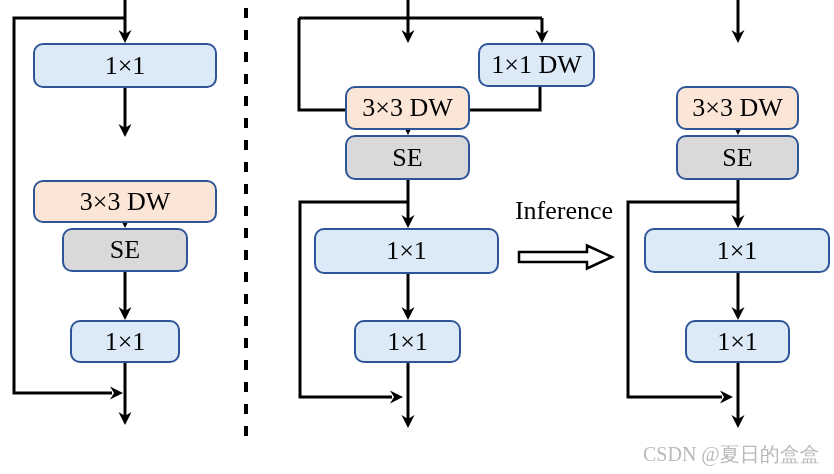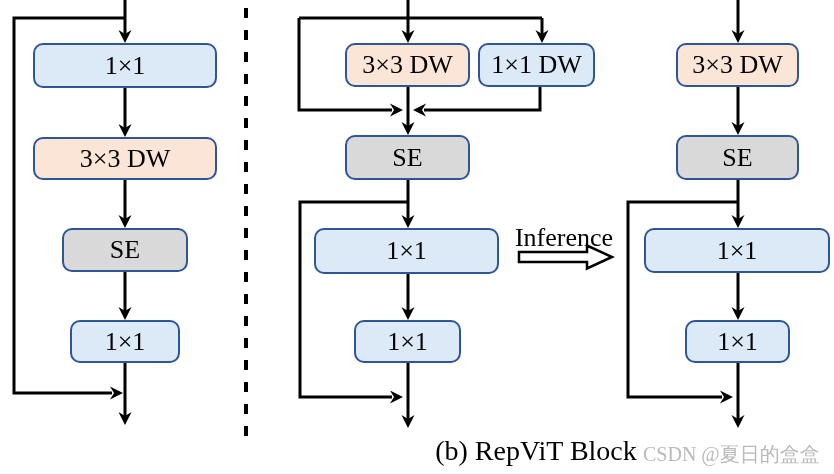--- a/index.html
+++ b/index.html
@@ -23,33 +23,33 @@
     border: 2px solid var(--box-border, #2E5597);
     border-radius: 10px;
     display: flex;
     align-items: center;
     justify-content: center;
     font-size: 26px;
     color: #000;
     white-space: nowrap;
   }
   .conv { background: var(--conv-fill, #DCE9F6); }
-  .dw   { background: var(--dw-fill, #FBE5D6); }
+  .dw   { background: var(--dw-fill, #FBE5D6); margin-top: 43px; }
   .se   { background: var(--se-fill, #D9D9D9); text-align: center; }
 
   .caption {
     position: absolute;
     font-size: 28px;
     color: #000;
     text-align: center;
     line-height: 1.1;
   }
   .inference-label {
     position: absolute;
-    left: 500px; top: 223px;
+    left: 500px; top: 196px;
     width: 128px;
     text-align: center;
     font-size: 26px;
     color: #000;
   }
   .watermark {
     position: absolute;
     left: 643px; top: 441px;
     font-family: Liberation Serif, serif;
     font-size: 20px;
@@ -137,17 +137,16 @@
   <div class="node conv" style="left:354px; top:320px; width:107px; height:43px;">1×1</div>
 
   <div class="node dw" style="left:676px; top:43px; width:123px; height:44px;">3×3 DW</div>
   <div class="node se" style="left:676px; top:135px; width:123px; height:45px;">SE</div>
   <div class="node conv" style="left:644px; top:228px; width:186px; height:45px;">1×1</div>
   <div class="node conv" style="left:685px; top:320px; width:105px; height:43px;">1×1</div>
 
   <div class="inference-label">Inference</div>
 
 
-  <div class="caption" style="left:420px; top:436px; width:232px;">(b) RepViT Block</div>
 
   <div class="watermark">CSDN @夏日的盒盒</div>
 
 </div>
 
 </body></html>

